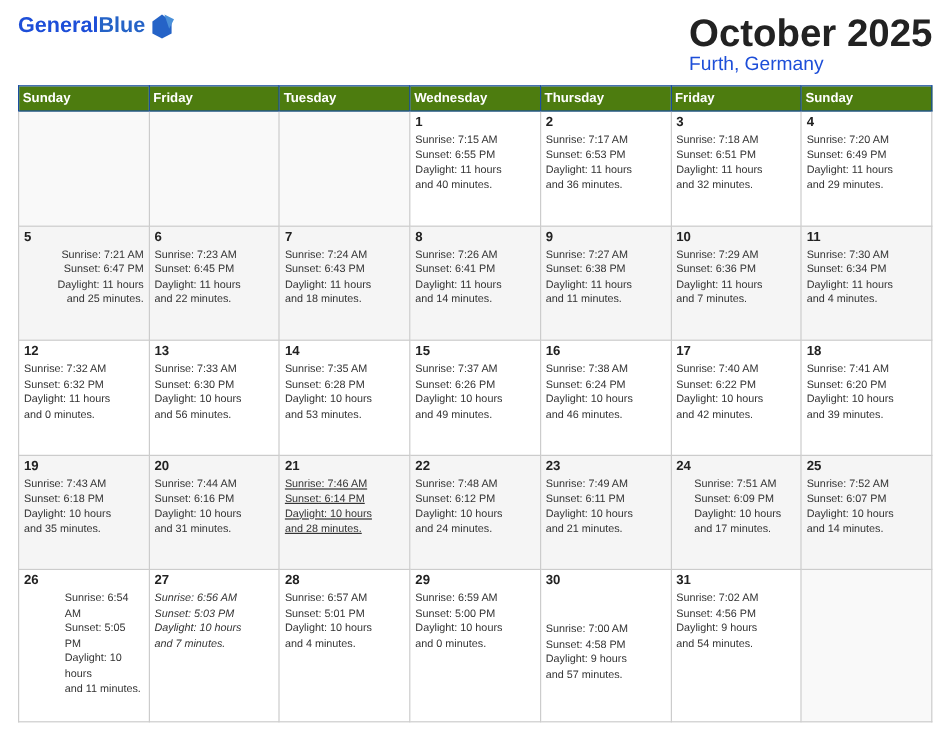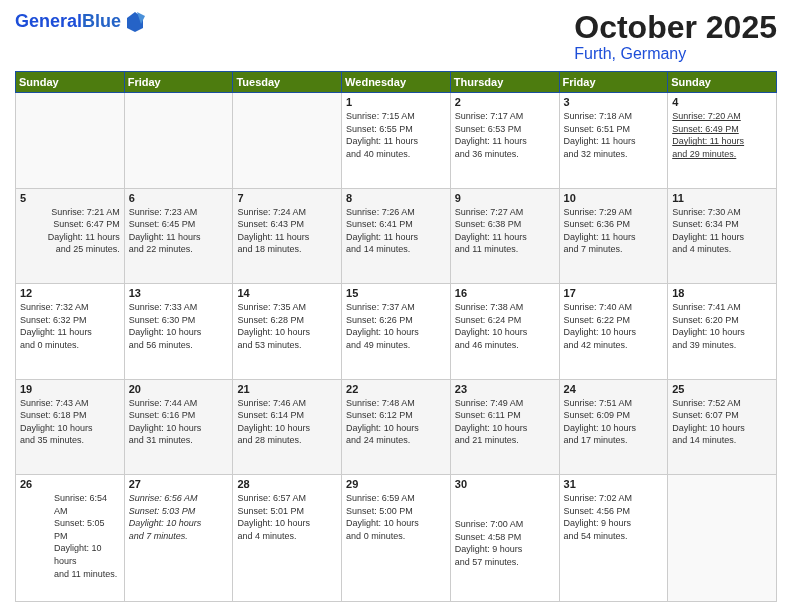--- a/index.html
+++ b/index.html
@@ -152,21 +152,21 @@
           </td>
           <td>
             <span class="day-number">3</span>
             <div class="cell-content" style="white-space: pre-line;">Sunrise: 7:18 AM
 Sunset: 6:51 PM
 Daylight: 11 hours
 and 32 minutes.</div>
           </td>
           <td>
             <span class="day-number">4</span>
-            <div class="cell-content" style="white-space: pre-line; text-decoration: underline;">Sunrise: 7:20 AM
+            <div class="cell-content" style="white-space: pre-line;">Sunrise: 7:20 AM
 Sunset: 6:49 PM
 Daylight: 11 hours
 and 29 minutes.</div>
           </td>
         </tr>
         <tr>
           <td>
             <span class="day-number">5</span>
             <div class="cell-content" style="white-space: pre-line; text-align: right;">Sunrise: 7:21 AM
 Sunset: 6:47 PM
@@ -277,42 +277,42 @@
           </td>
           <td>
             <span class="day-number">20</span>
             <div class="cell-content" style="white-space: pre-line;">Sunrise: 7:44 AM
 Sunset: 6:16 PM
 Daylight: 10 hours
 and 31 minutes.</div>
           </td>
           <td>
             <span class="day-number">21</span>
-            <div class="cell-content" style="white-space: pre-line;">Sunrise: 7:46 AM
+            <div class="cell-content" style="white-space: pre-line; text-decoration: underline;">Sunrise: 7:46 AM
 Sunset: 6:14 PM
 Daylight: 10 hours
 and 28 minutes.</div>
           </td>
           <td>
             <span class="day-number">22</span>
             <div class="cell-content" style="white-space: pre-line;">Sunrise: 7:48 AM
 Sunset: 6:12 PM
 Daylight: 10 hours
 and 24 minutes.</div>
           </td>
           <td>
             <span class="day-number">23</span>
             <div class="cell-content" style="white-space: pre-line;">Sunrise: 7:49 AM
 Sunset: 6:11 PM
 Daylight: 10 hours
 and 21 minutes.</div>
           </td>
           <td>
             <span class="day-number">24</span>
-            <div class="cell-content" style="white-space: pre-line;">Sunrise: 7:51 AM
+            <div class="cell-content" style="white-space: pre-line; margin-left: 15px;">Sunrise: 7:51 AM
 Sunset: 6:09 PM
 Daylight: 10 hours
 and 17 minutes.</div>
           </td>
           <td>
             <span class="day-number">25</span>
             <div class="cell-content" style="white-space: pre-line;">Sunrise: 7:52 AM
 Sunset: 6:07 PM
 Daylight: 10 hours
 and 14 minutes.</div>

